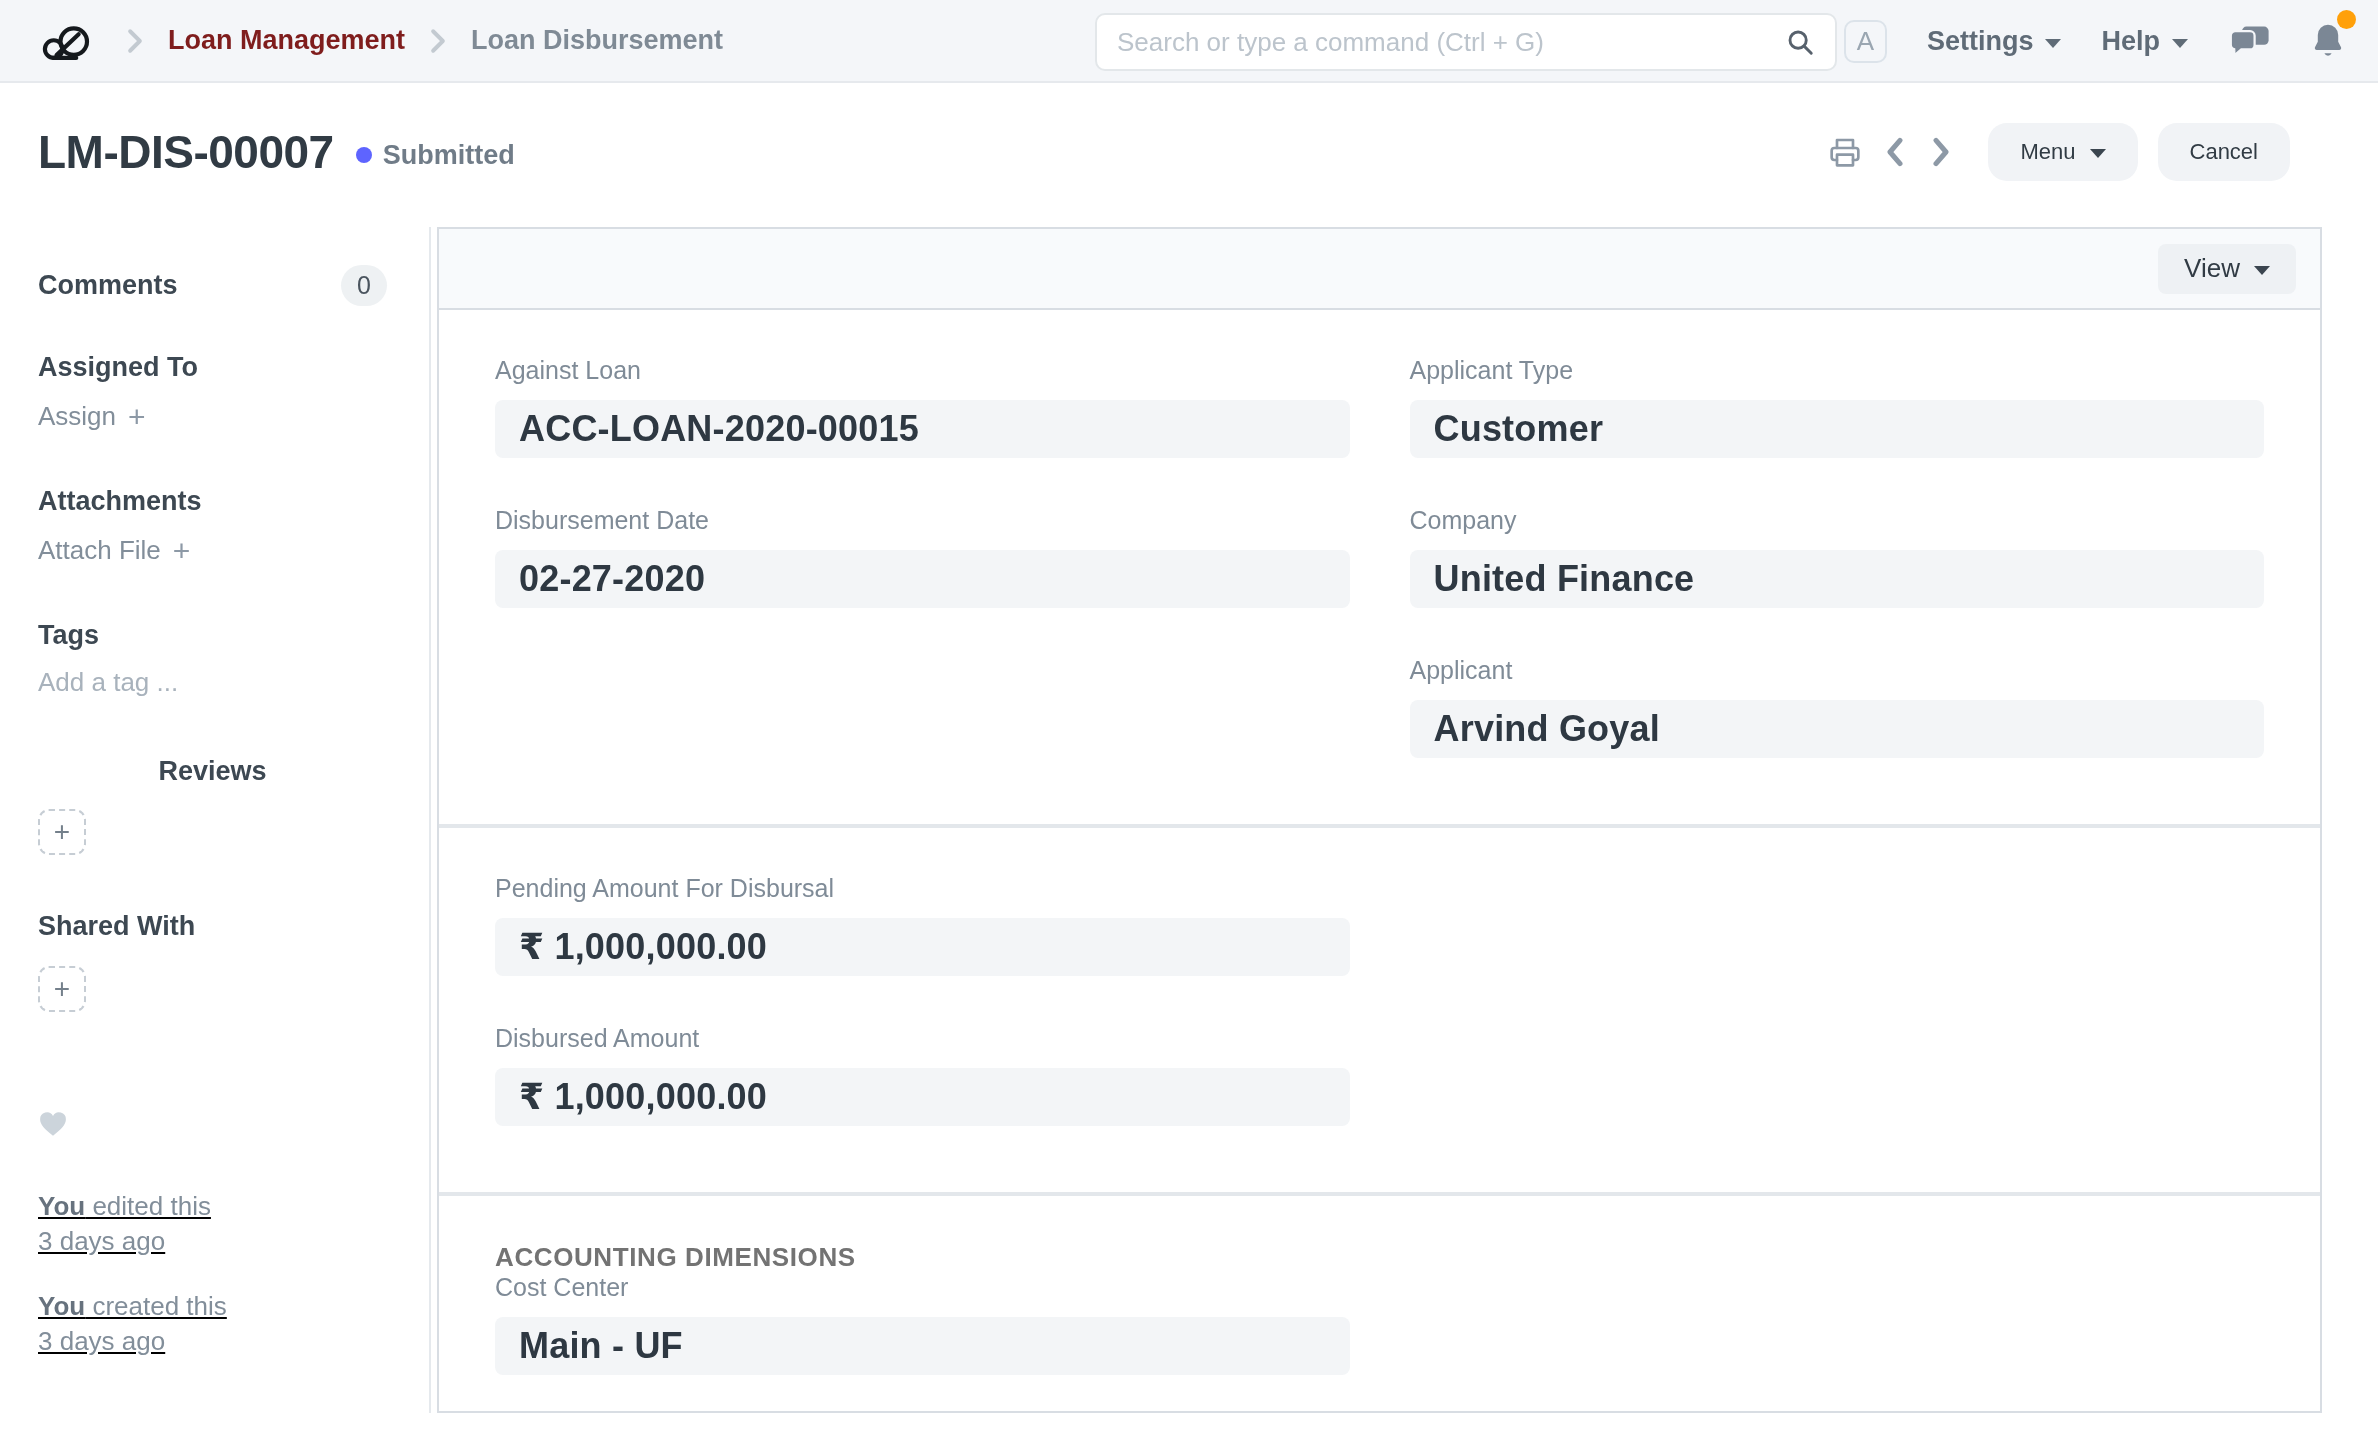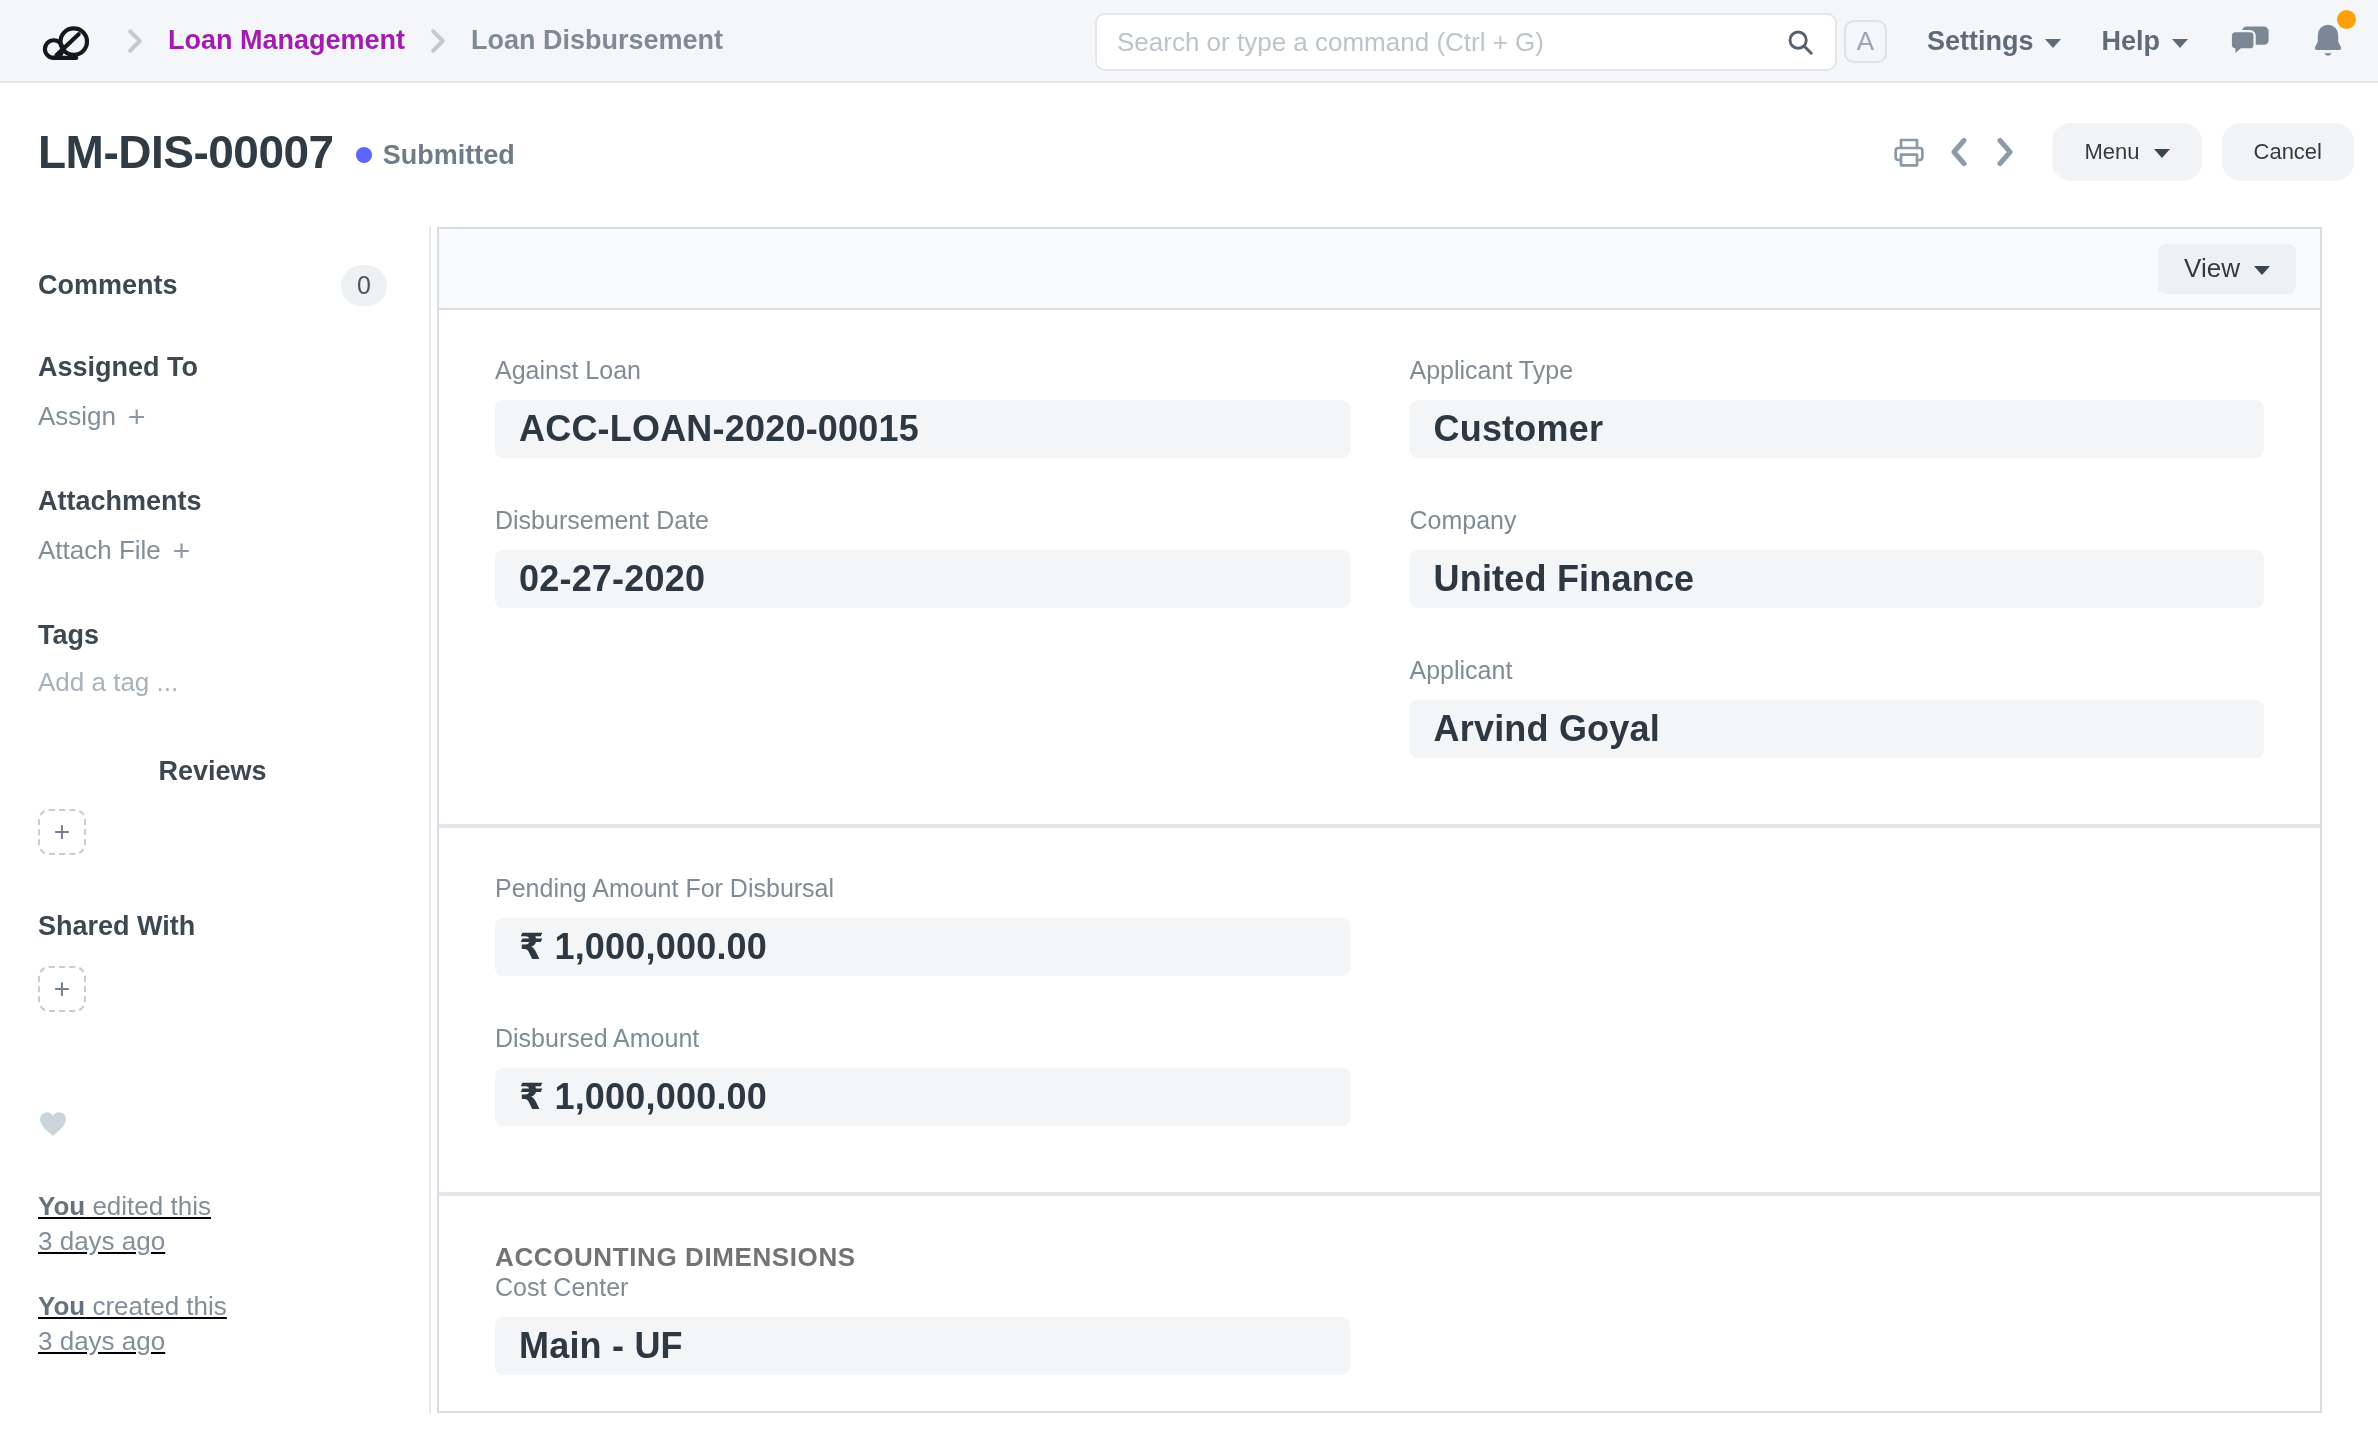--- a/index.html
+++ b/index.html
@@ -5,42 +5,42 @@
   * { margin:0; padding:0; box-sizing:border-box; }
   html,body { width:2378px; height:1450px; overflow:hidden; background:#ffffff;
               font-family:"Liberation Sans","DejaVu Sans",sans-serif; }
 
   
   .navbar { position:relative; height:83px; background:#f4f6f9; border-bottom:2px solid #e6e9ed;
             display:flex; align-items:center; padding:0 40px; }
   .nav-left { display:flex; align-items:center; gap:22px; }
   .logo { width:62px; height:52px; display:flex; align-items:center; cursor:pointer; }
   .crumb-sep { display:flex; align-items:center; }
-  .crumb { font-size:27px; font-weight:700; color:#a21caf; cursor:pointer; white-space:nowrap; }
+  .crumb { font-size:27px; font-weight:700; color:#7f1d1d; cursor:pointer; white-space:nowrap; }
   .crumb.current { color:#7f8a95; }
   .search-wrap { position:absolute; left:1095px; top:13px; width:742px; height:58px;
                  background:#ffffff; border:2px solid #e3e7ea; border-radius:10px;
                  display:flex; align-items:center; padding:0 20px; }
   .search-wrap input { flex:1; border:none; outline:none; font-size:26px; color:#3d4852;
                        font-family:inherit; background:transparent; }
   .search-wrap input::placeholder { color:#bcc4cc; }
   .nav-right { position:absolute; right:32px; top:0; height:83px; display:flex; align-items:center; gap:40px; }
   .avatar { width:43px; height:43px; border:2px solid #dce3ea; border-radius:10px;
             display:flex; align-items:center; justify-content:center;
             font-size:26px; color:#9aa6b1; font-weight:500; cursor:pointer; }
   .nav-drop { display:flex; align-items:center; gap:12px; font-size:27px; font-weight:600;
               color:#5f6b77; cursor:pointer; }
   .caret { display:inline-block; width:0; height:0; border-left:8px solid transparent;
            border-right:8px solid transparent; border-top:9px solid currentColor; margin-top:3px; }
   .nav-icon { position:relative; display:flex; align-items:center; cursor:pointer; }
   .noti-dot { position:absolute; top:-12px; right:-10px; width:19px; height:19px; border-radius:50%; }
 
   
   .page-head { height:122px; display:flex; align-items:center; justify-content:space-between;
-               padding:0 24px 0 38px; margin-top:8px; }
+               padding:0 88px 0 38px; margin-top:8px; }
   .title-group { display:flex; align-items:center; gap:16px; }
   .page-title { font-size:46px; font-weight:700; color:#313b44; letter-spacing:-0.5px; }
   .status { display:flex; align-items:center; gap:11px; margin-left:6px; margin-top:6px; }
   .status-dot { width:16px; height:16px; border-radius:50%; }
   .status-label { font-size:27px; font-weight:700; color:#707c88; }
   .head-actions { display:flex; align-items:center; gap:20px; }
   .icon-btn { display:flex; align-items:center; justify-content:center; cursor:pointer; color:#8d99a6; }
   .btn { height:58px; background:#f1f3f6; border:none; border-radius:19px; padding:0 32px;
          font-size:22px; font-weight:500; color:#313b44; font-family:inherit; cursor:pointer;
          display:flex; align-items:center; gap:14px; }

